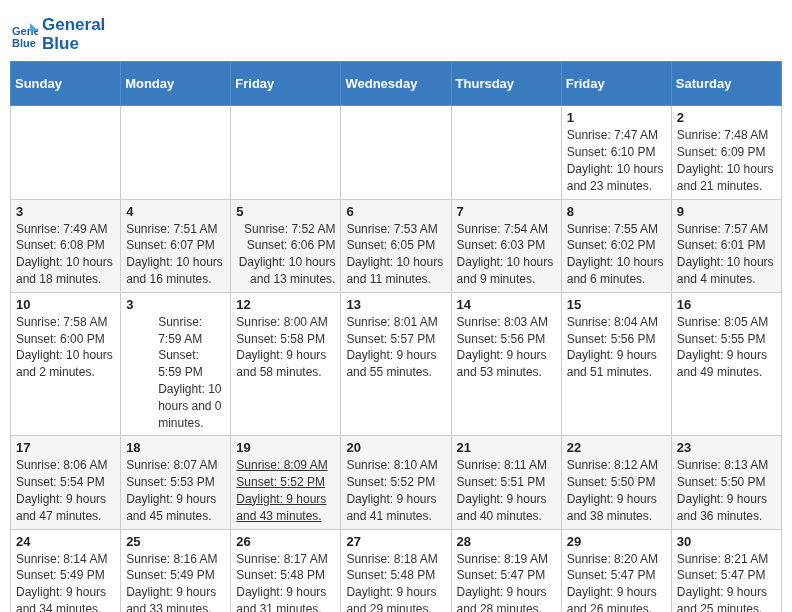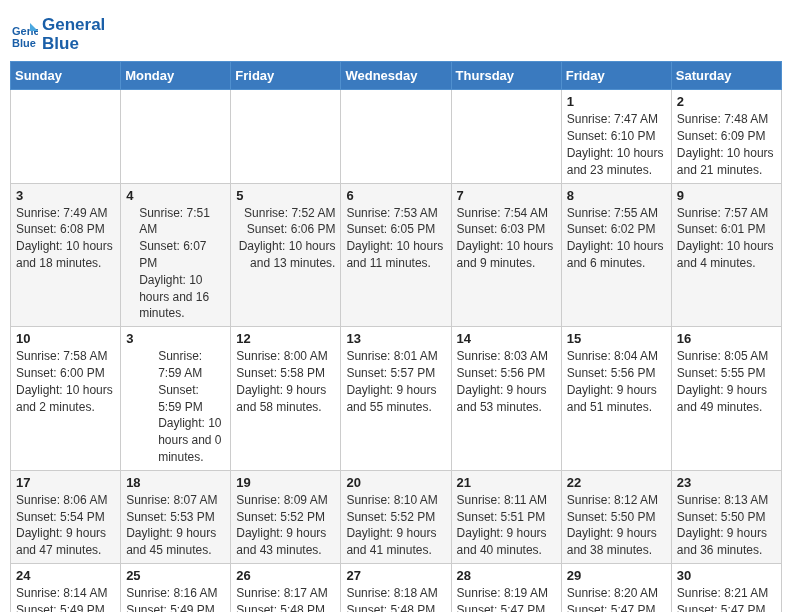--- a/index.html
+++ b/index.html
@@ -41,21 +41,21 @@
     .calendar {
       width: 100%;
       border-collapse: collapse;
       border: 1px solid #ccc;
     }
     .calendar th {
       background-color: #3a7abf;
       color: #fff;
       font-size: 13px;
       font-weight: bold;
-      padding: 6px 4px;
+      padding: 14px 4px;
       text-align: left;
       border: 1px solid #5090cf;
     }
     .calendar td {
       vertical-align: top;
       border: 1px solid #ccc;
       padding: 4px 5px;
       font-size: 11px;
       color: #222;
       width: calc(100% / 7);
@@ -137,21 +137,21 @@
       </tr>
       <tr class="row-even">
         <td>
           <span class="day-number">3</span>
           <div class="day-info" style="white-space: pre-line;">Sunrise: 7:49 AM
 Sunset: 6:08 PM
 Daylight: 10 hours and 18 minutes.</div>
         </td>
         <td>
           <span class="day-number">4</span>
-          <div class="day-info" style="white-space: pre-line; margin-left: 13px;">Sunrise: 7:51 AM
+          <div class="day-info" style="white-space: pre-line;">Sunrise: 7:51 AM
 Sunset: 6:07 PM
 Daylight: 10 hours and 16 minutes.</div>
         </td>
         <td>
           <span class="day-number">5</span>
           <div class="day-info" style="white-space: pre-line; text-align: right;">Sunrise: 7:52 AM
 Sunset: 6:06 PM
 Daylight: 10 hours and 13 minutes.</div>
         </td>
         <td>
@@ -231,21 +231,21 @@
 Daylight: 9 hours and 47 minutes.</div>
         </td>
         <td>
           <span class="day-number">18</span>
           <div class="day-info" style="white-space: pre-line;">Sunrise: 8:07 AM
 Sunset: 5:53 PM
 Daylight: 9 hours and 45 minutes.</div>
         </td>
         <td>
           <span class="day-number">19</span>
-          <div class="day-info" style="white-space: pre-line;">Sunrise: 8:09 AM
+          <div class="day-info" style="white-space: pre-line; text-decoration: underline;">Sunrise: 8:09 AM
 Sunset: 5:52 PM
 Daylight: 9 hours and 43 minutes.</div>
         </td>
         <td>
           <span class="day-number">20</span>
           <div class="day-info" style="white-space: pre-line;">Sunrise: 8:10 AM
 Sunset: 5:52 PM
 Daylight: 9 hours and 41 minutes.</div>
         </td>
         <td>

